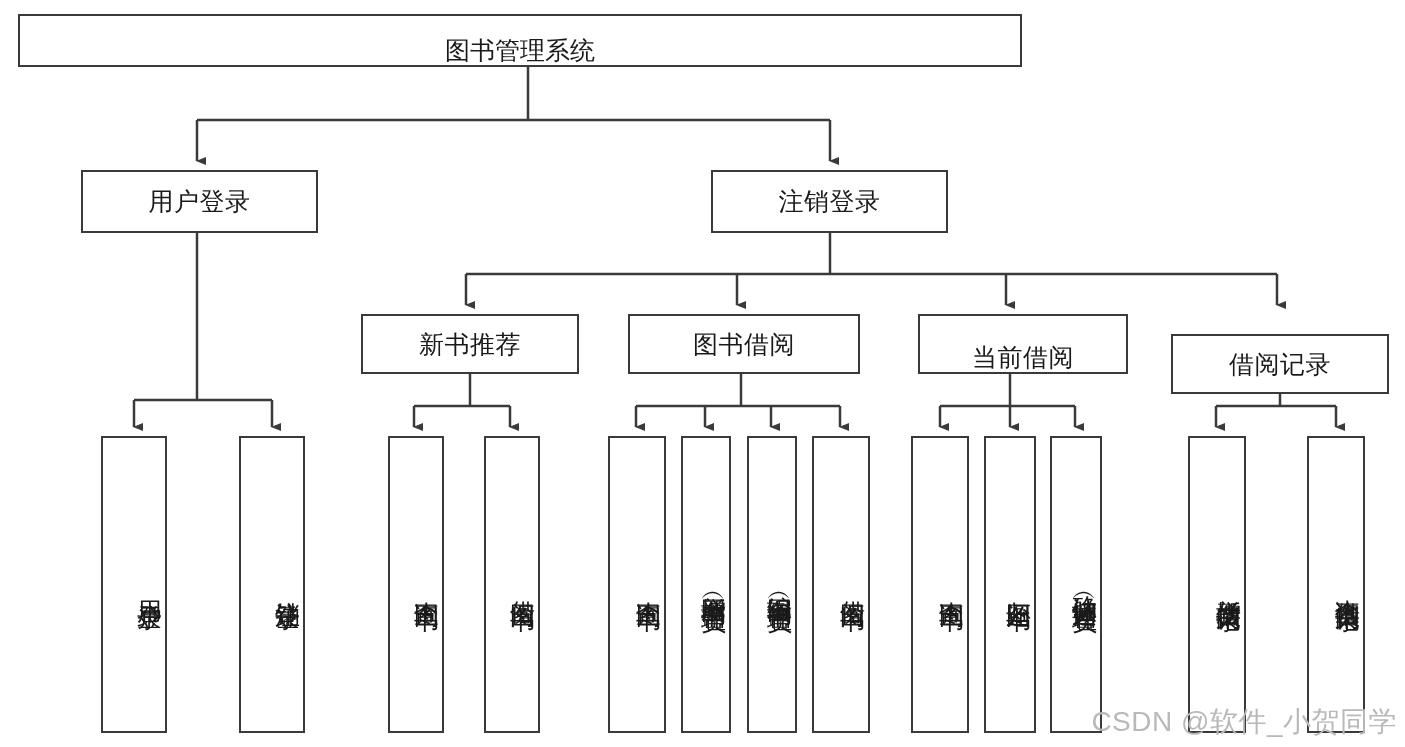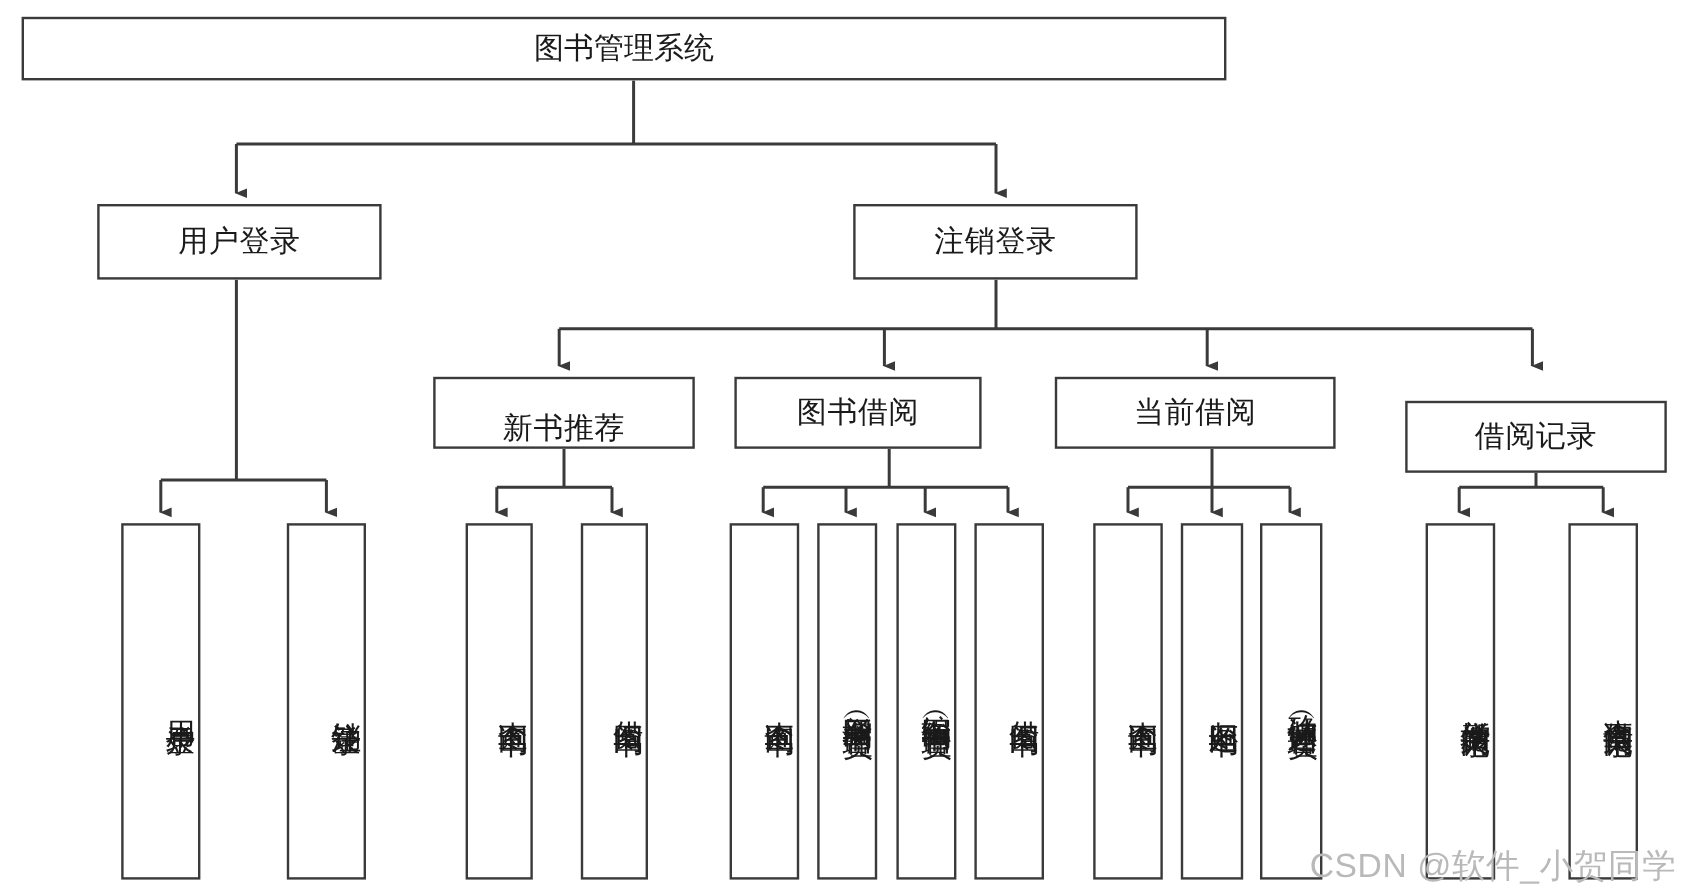--- a/index.html
+++ b/index.html
@@ -35,20 +35,21 @@
     justify-content: center;
     color: #1a1a1a;
     line-height: 1.22;
   }
   .node.horiz {
     font-size: 25px;
     letter-spacing: 0.5px;
   }
   .node.root {
     font-size: 25px;
+    align-items: flex-end;
   }
   .node.leaf {
     writing-mode: vertical-rl;
     text-orientation: upright;
     font-size: 25px;
     letter-spacing: 2px;
     padding: 8px 0;
     align-items: flex-start;
     justify-content: center;
   }
@@ -128,27 +129,27 @@
     <span>图书管理系统</span>
   </div>
 
   <div class="node horiz" id="node-l2-0" style="left: 81px; top: 170px; width: 237px; height: 63px;">
     <span>用户登录</span>
   </div>
   <div class="node horiz" id="node-l2-1" style="left: 711px; top: 170px; width: 237px; height: 63px;">
     <span>注销登录</span>
   </div>
 
-  <div class="node horiz" id="node-l3-0" style="left: 361px; top: 314px; width: 218px; height: 60px; align-items: flex-end;">
+  <div class="node horiz" id="node-l3-0" style="left: 361px; top: 314px; width: 218px; height: 60px;">
     <span>新书推荐</span>
   </div>
-  <div class="node horiz" id="node-l3-1" style="left: 612px; top: 314px; width: 206px; height: 60px;">
+  <div class="node horiz" id="node-l3-1" style="left: 628px; top: 314px; width: 232px; height: 60px;">
     <span>图书借阅</span>
   </div>
-  <div class="node horiz" id="node-l3-2" style="left: 879px; top: 314px; width: 234px; height: 60px;">
+  <div class="node horiz" id="node-l3-2" style="left: 918px; top: 314px; width: 210px; height: 60px; align-items: flex-end;">
     <span>当前借阅</span>
   </div>
   <div class="node horiz" id="node-l3-3" style="left: 1171px; top: 314px; width: 218px; height: 60px; margin-top: 20px;">
     <span>借阅记录</span>
   </div>
 
   <div class="node leaf" id="node-leaf-0" style="left: 101px; top: 436px; width: 66px; height: 297px;">
     <span class="vtxt">用户登录</span>
   </div>
   <div class="node leaf" id="node-leaf-1" style="left: 239px; top: 436px; width: 66px; height: 297px;">

